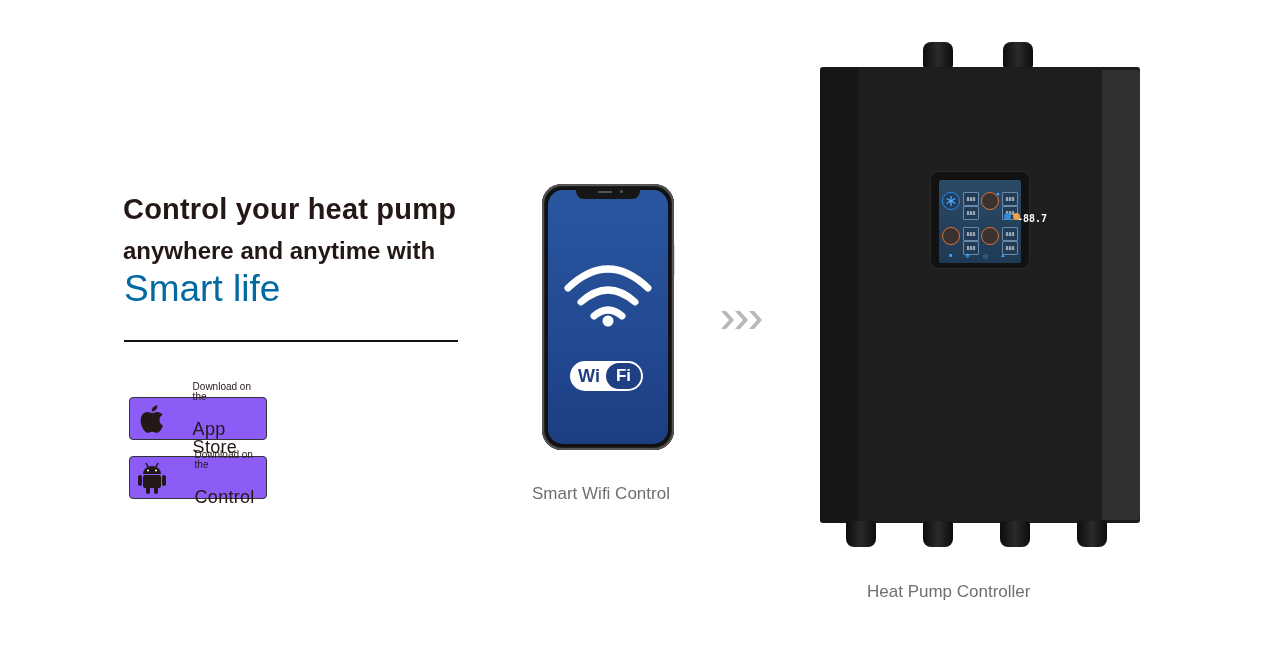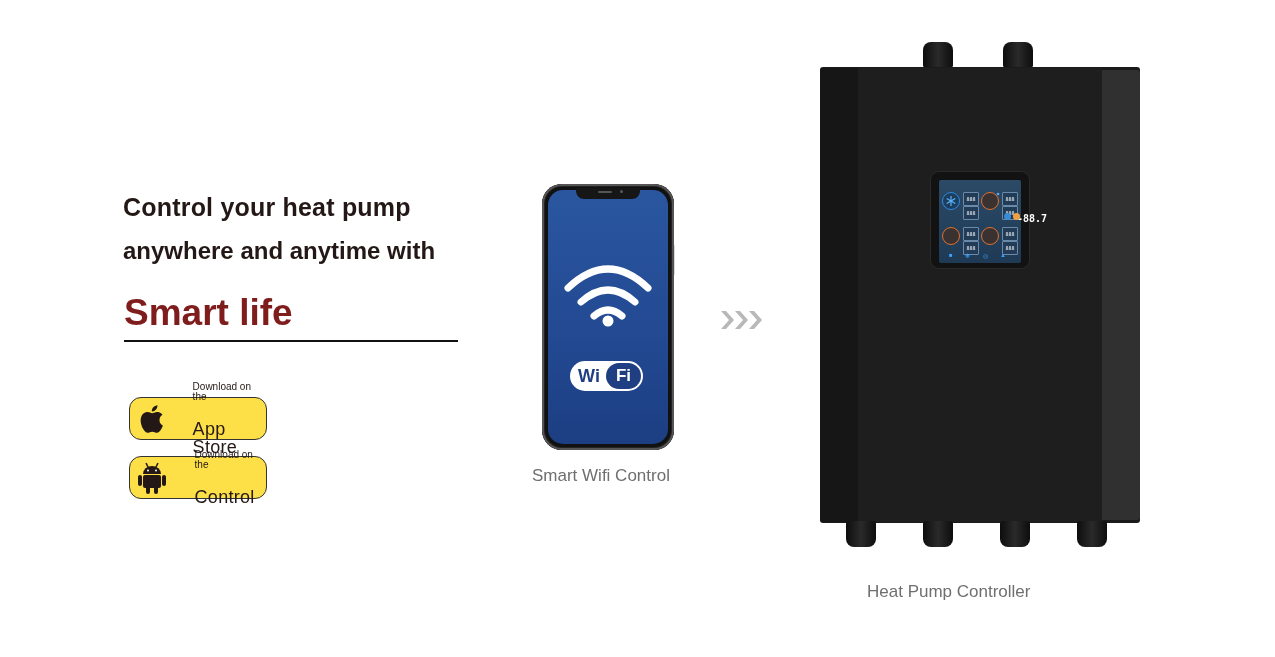--- a/index.html
+++ b/index.html
@@ -1,27 +1,27 @@
 <!DOCTYPE html>
 <html><head>
 <meta charset="utf-8">
 <style>
   html, body { margin:0; padding:0; }
   body { width:1275px; height:657px; background:#ffffff; position:relative; overflow:hidden;
          font-family:"Liberation Sans", "DejaVu Sans", sans-serif; }
   .abs { position:absolute; }
 
   
-  .headline1 { left:123px; top:193px; font-size:25px; font-weight:bold; color:#231815; letter-spacing:0.2px; white-space:nowrap; }
+  .headline1 { left:123px; top:193px; font-size:29px; font-weight:bold; color:#231815; letter-spacing:0.2px; white-space:nowrap; }
   .headline2 { left:123px; top:237px; font-size:24px; font-weight:bold; color:#231815; white-space:nowrap; }
-  .headline3 { left:124px; top:292px; font-size:37px; font-weight:bold; color:#7f1d1d; white-space:nowrap; }
+  .headline3 { left:124px; top:268px; font-size:37px; font-weight:normal; color:#0369a1; white-space:nowrap; }
   .rule { left:124px; top:340px; width:334px; height:2px; background:#111; }
 
   
-  .badge { left:129px; width:138px; height:43px; border:1px solid #333; border-radius:12px; background:#fde047;
+  .badge { left:129px; width:138px; height:43px; border:1px solid #333; border-radius:4px; background:#8b5cf6;
            box-sizing:border-box; display:flex; align-items:center; cursor:pointer;gap:17px; }
   .badge .ico { width:30px; height:34px; margin-left:8px; display:flex; align-items:center; justify-content:center; }
   .badge .txt { margin-left:11px; display:flex; flex-direction:column; line-height:1; }
   .badge .small { font-size:10px; color:#231815; }
   .badge .big { font-size:18px; color:#231815; margin-top:18px; letter-spacing:0.3px; }
   .badge-app { top:397px; }
   .badge-android { top:456px; }
 
   
   .phone { left:542px; top:184px; width:132px; height:266px; border-radius:20px; background:#111;
@@ -32,21 +32,21 @@
   .notch { left:576px; top:188px; width:64px; height:11px; background:#161616; border-radius:0 0 8px 8px; }
   .speaker { left:598px; top:191px; width:14px; height:2px; background:#555; border-radius:1px; }
   .camera { left:620px; top:190px; width:3px; height:3px; background:#556; border-radius:50%; }
   .wifi-badge { left:570px; top:361px; width:73px; height:30px; border-radius:15px; background:#fff;
                 display:flex; align-items:center; box-sizing:border-box; padding:2px; }
   .wifi-badge .wi { width:34px; text-align:center; font-weight:bold; font-size:18px; color:#1f3f82; }
   .wifi-badge .fi { flex:1; height:26px; border-radius:13px; background:#1f3f82; color:#fff; font-weight:bold;
                     font-size:17px; display:flex; align-items:center; justify-content:center; }
 
   .caption { font-size:17px; color:#6f6f6f; white-space:nowrap; }
-  .cap-phone { left:532px; top:466px; }
+  .cap-phone { left:532px; top:484px; }
   .cap-ctrl { left:867px; top:582px; }
 
   
   .arrows { left:720px; top:307px; width:46px; height:26px; }
 
   
   .box-main { left:820px; top:67px; width:320px; height:456px; background:#1a1a1a; border-radius:3px; }
   .box-front { left:858px; top:68px; width:244px; height:454px; background:#1e1e1e; }
   .box-left { left:820px; top:68px; width:38px; height:454px; background:#161616; border-radius:3px 0 0 3px; }
   .box-right { left:1102px; top:70px; width:38px; height:450px; background:#303030; border-radius:0 3px 3px 0; }

